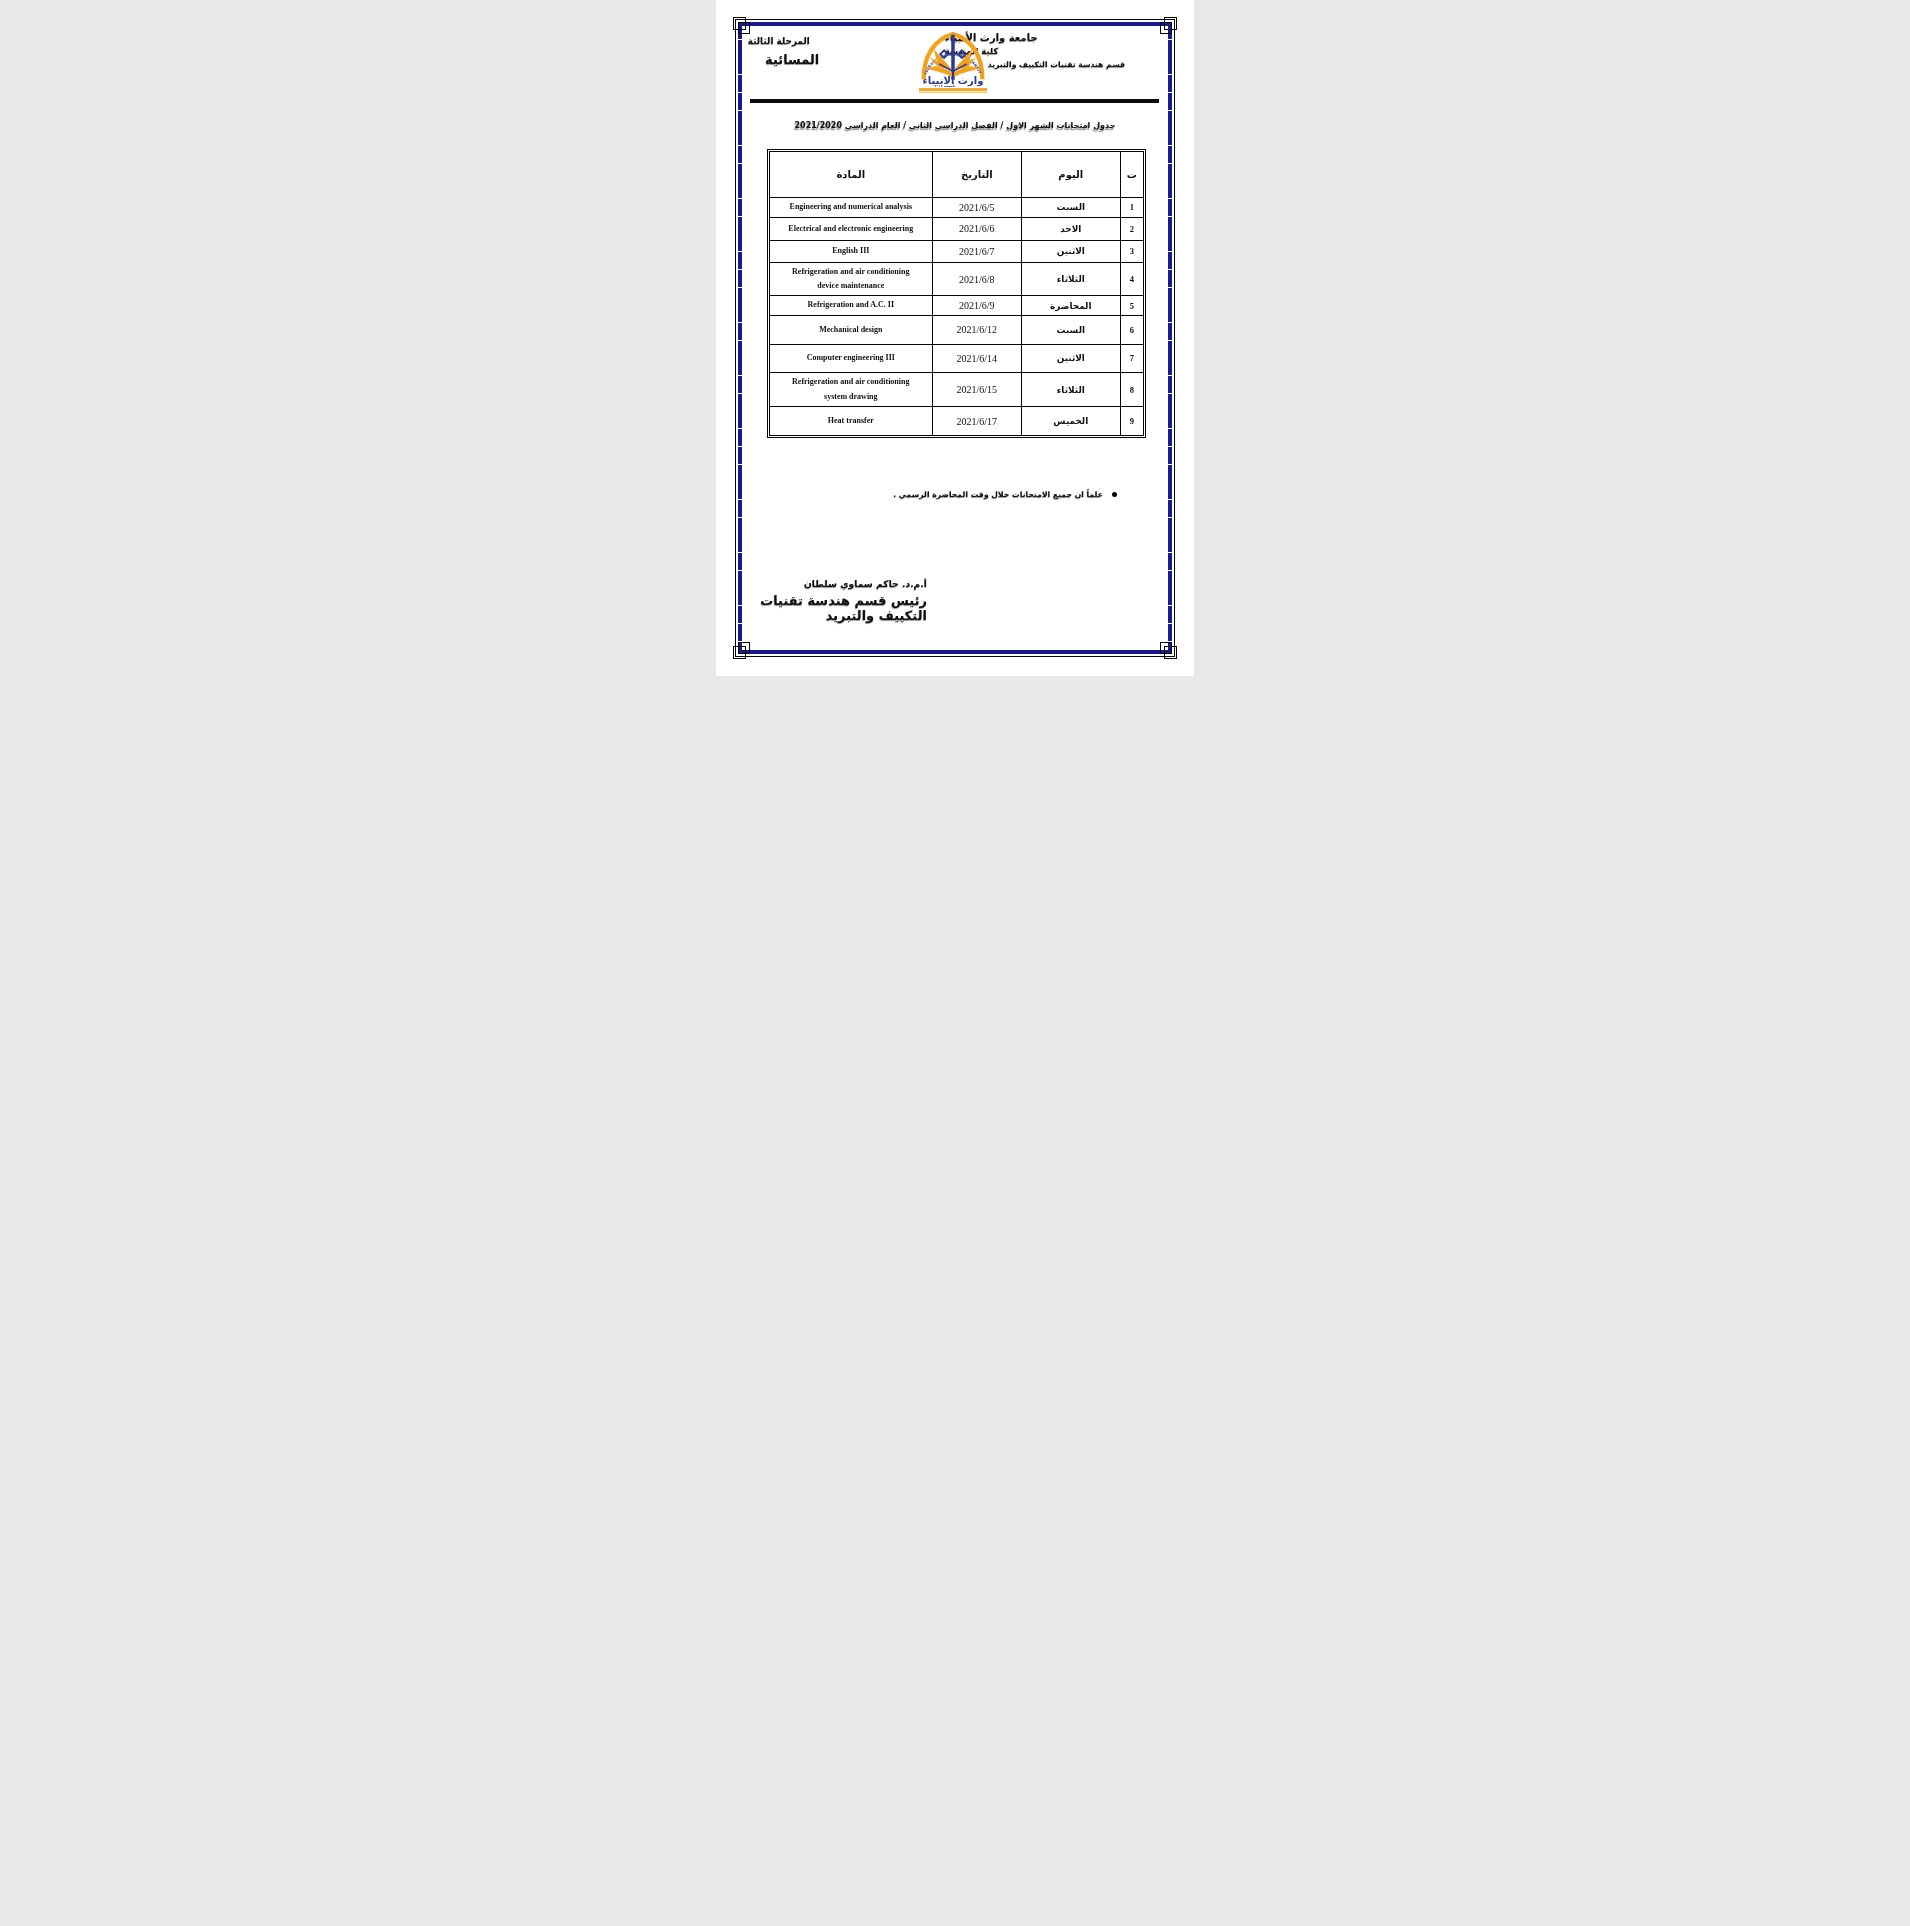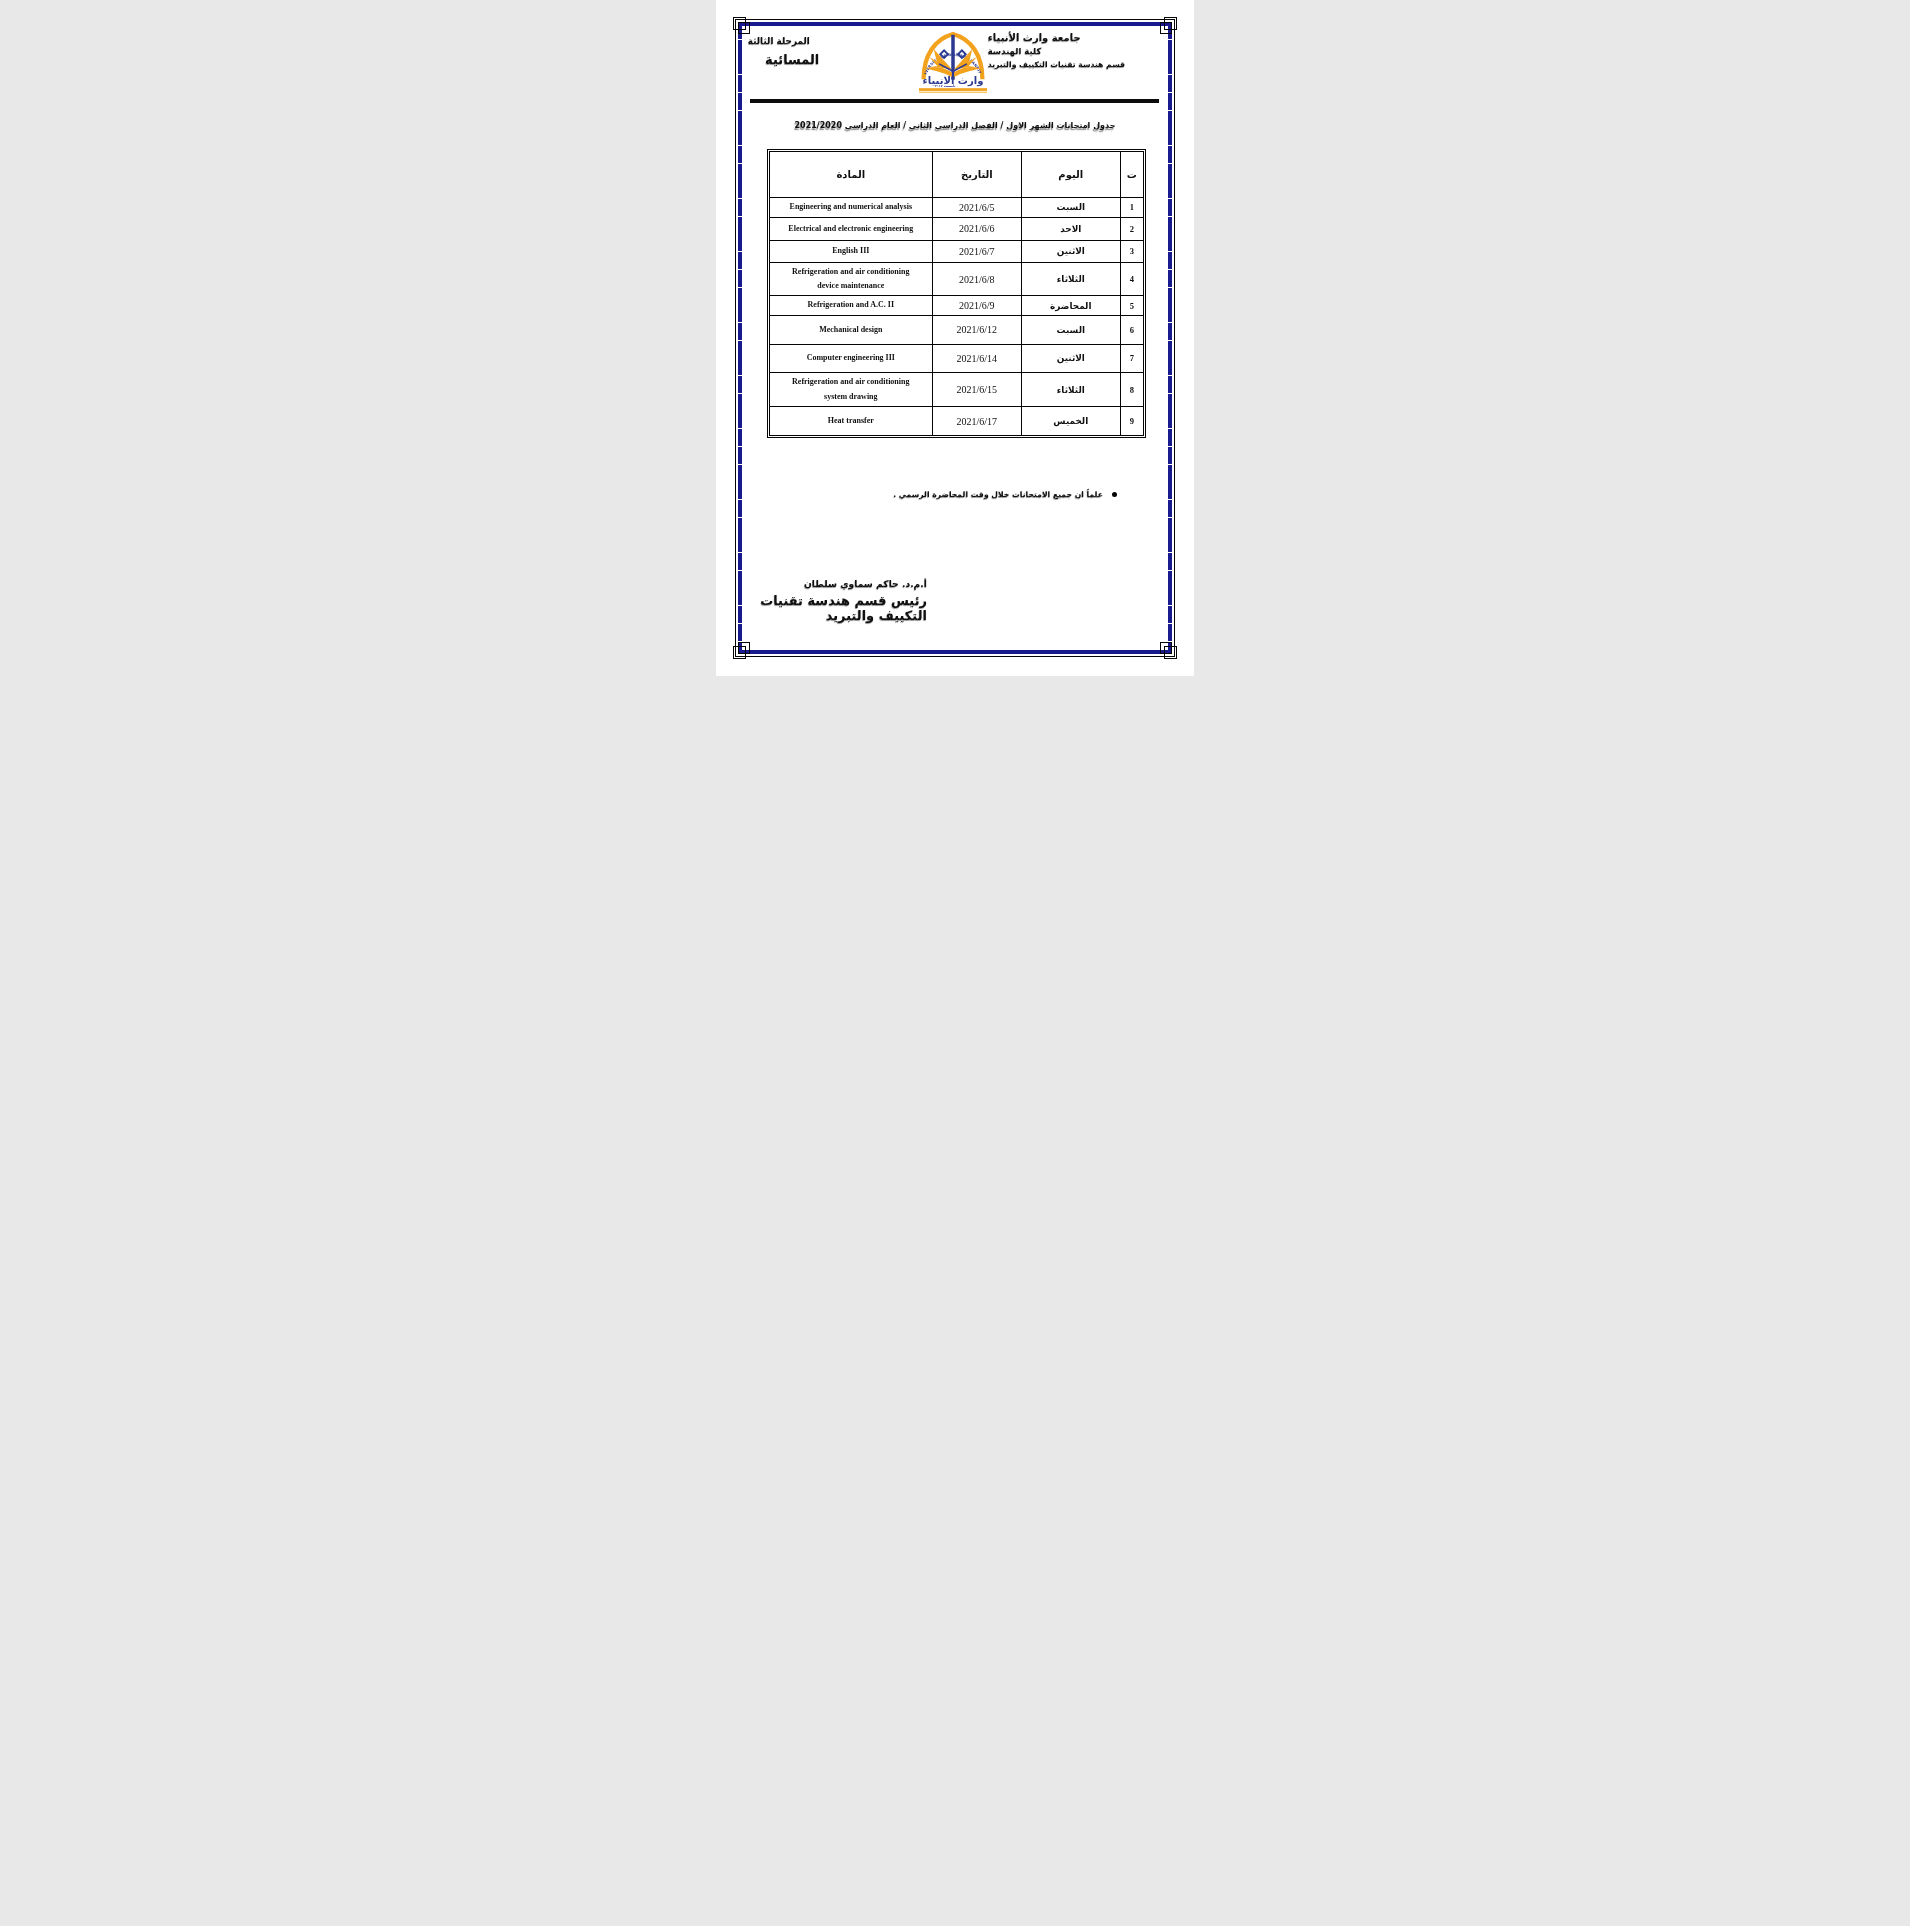--- a/index.html
+++ b/index.html
@@ -14,21 +14,21 @@
   .band-top{top:22px}.band-bottom{bottom:22px}
   .band-left,.band-right{position:absolute;top:22px;bottom:22px;width:3.9px;
     background:repeating-linear-gradient(180deg,#1a1a8f 0 17px,#ffffff 17px 17.7px);}
   .band-left{left:22px}.band-right{right:22px}
   .sq{position:absolute;width:10.4px;height:10.4px;border:1.2px solid #050505;}
   
   .shadowed{text-shadow:-0.4px 1.2px 0.8px rgba(90,90,90,.65);}
   .hdr-right{position:absolute;top:31px;right:69px;text-align:left;direction:rtl;font-weight:bold;}
   .hdr-right .l1{font-size:10px;line-height:14px;}
   .hdr-right .l2{font-size:8.5px;line-height:13px;}
-  .hdr-right .l3{font-size:7.7px;line-height:13px;}
+  .hdr-right .l3{font-size:7.7px;line-height:13px;margin-left:43px;}
   .hdr-left{position:absolute;top:35px;left:22.3px;width:81px;text-align:center;direction:rtl;font-weight:bold;}
   .hdr-left .l1{font-size:8.9px;line-height:12.3px;}
   .hdr-left .l2{font-size:13px;line-height:12.3px;margin-top:7px;text-align:right;}
   .logo{position:absolute;left:199px;top:28.5px;width:76px;height:65px;}
   .sep-bar{position:absolute;left:34px;right:35px;top:99px;height:4.2px;
     background:linear-gradient(to bottom,#0c0c0c 0,#0c0c0c 2.7px,#ffffff 2.7px,#ffffff 3.1px,#0c0c0c 3.1px,#0c0c0c 4.2px);}
   
   .doc-title{position:absolute;left:23px;right:23px;top:121px;text-align:center;direction:rtl;
     font-weight:bold;font-size:8px;text-shadow:-0.8px 1.5px 1.2px rgba(70,70,70,.7);}
   

